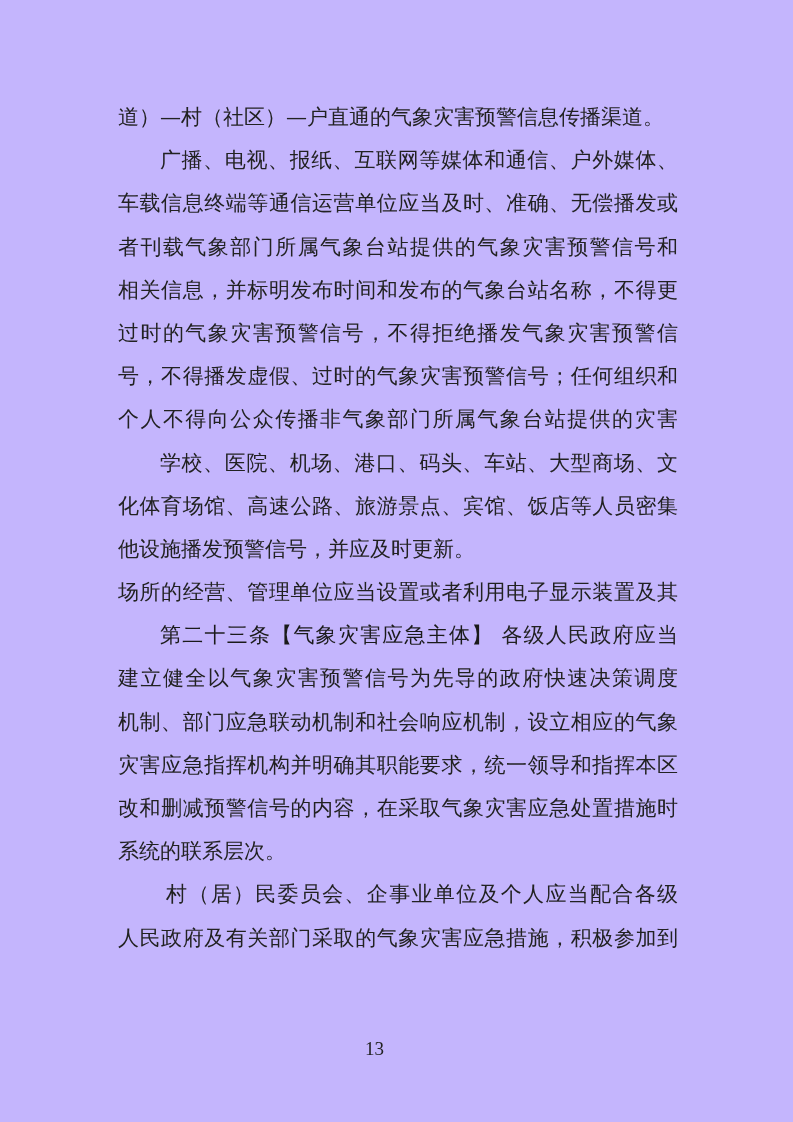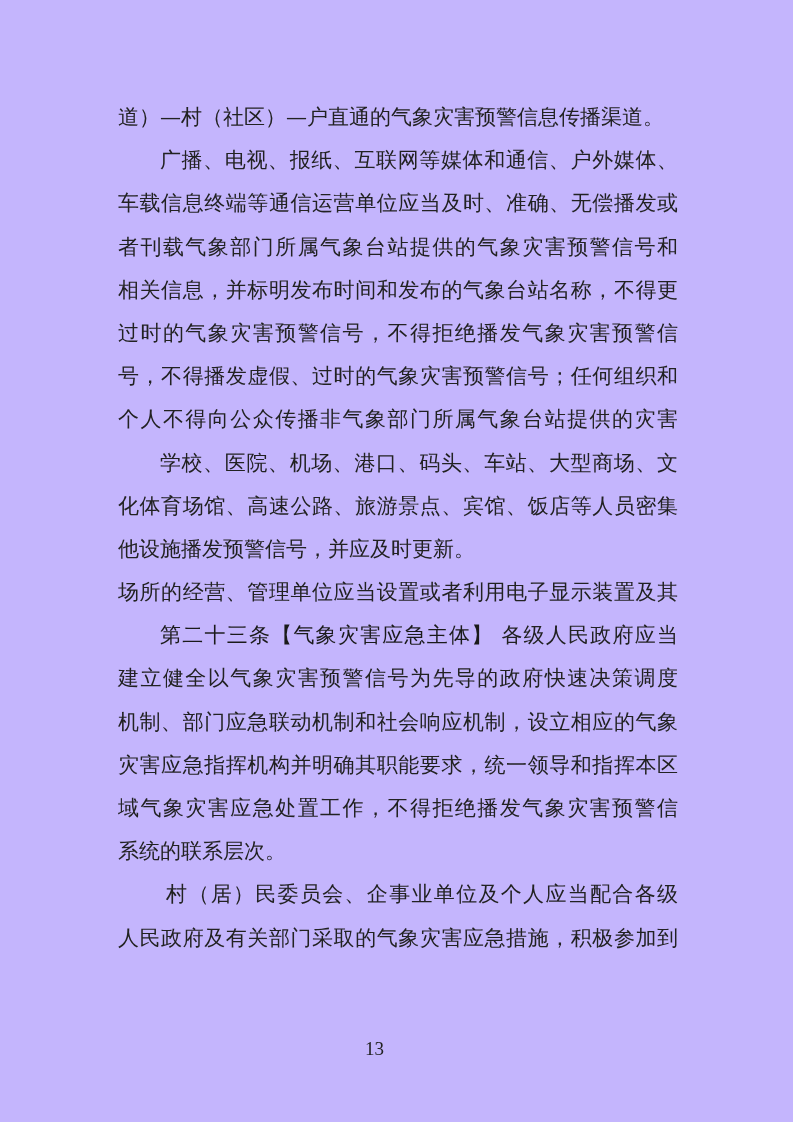--- a/index.html
+++ b/index.html
@@ -81,21 +81,21 @@
 
     <div class="line indent">学校、医院、机场、港口、码头、车站、大型商场、文</div>
     <div class="line">化体育场馆、高速公路、旅游景点、宾馆、饭店等人员密集</div>
     <div class="line last">他设施播发预警信号，并应及时更新。</div>
     <div class="line">场所的经营、管理单位应当设置或者利用电子显示装置及其</div>
 
     <div class="line indent"><span class="bold">第二十三条【气象灾害应急主体】</span><span> 各级人民政府应当</span></div>
     <div class="line">建立健全以气象灾害预警信号为先导的政府快速决策调度</div>
     <div class="line">机制、部门应急联动机制和社会响应机制，设立相应的气象</div>
     <div class="line">灾害应急指挥机构并明确其职能要求，统一领导和指挥本区</div>
-    <div class="line">域气象灾害应急处置工作，不得拒绝播发气象灾害预警信</div>
+    <div class="line">改和删减预警信号的内容，在采取气象灾害应急处置措施时</div>
     <div class="line last">系统的联系层次。</div>
 
     <div class="line indent-extra">村（居）民委员会、企事业单位及个人应当配合各级</div>
     <div class="line">人民政府及有关部门采取的气象灾害应急措施，积极参加到</div>
 
   </div>
 
   <div class="page-number">13</div>
 </div>
 

